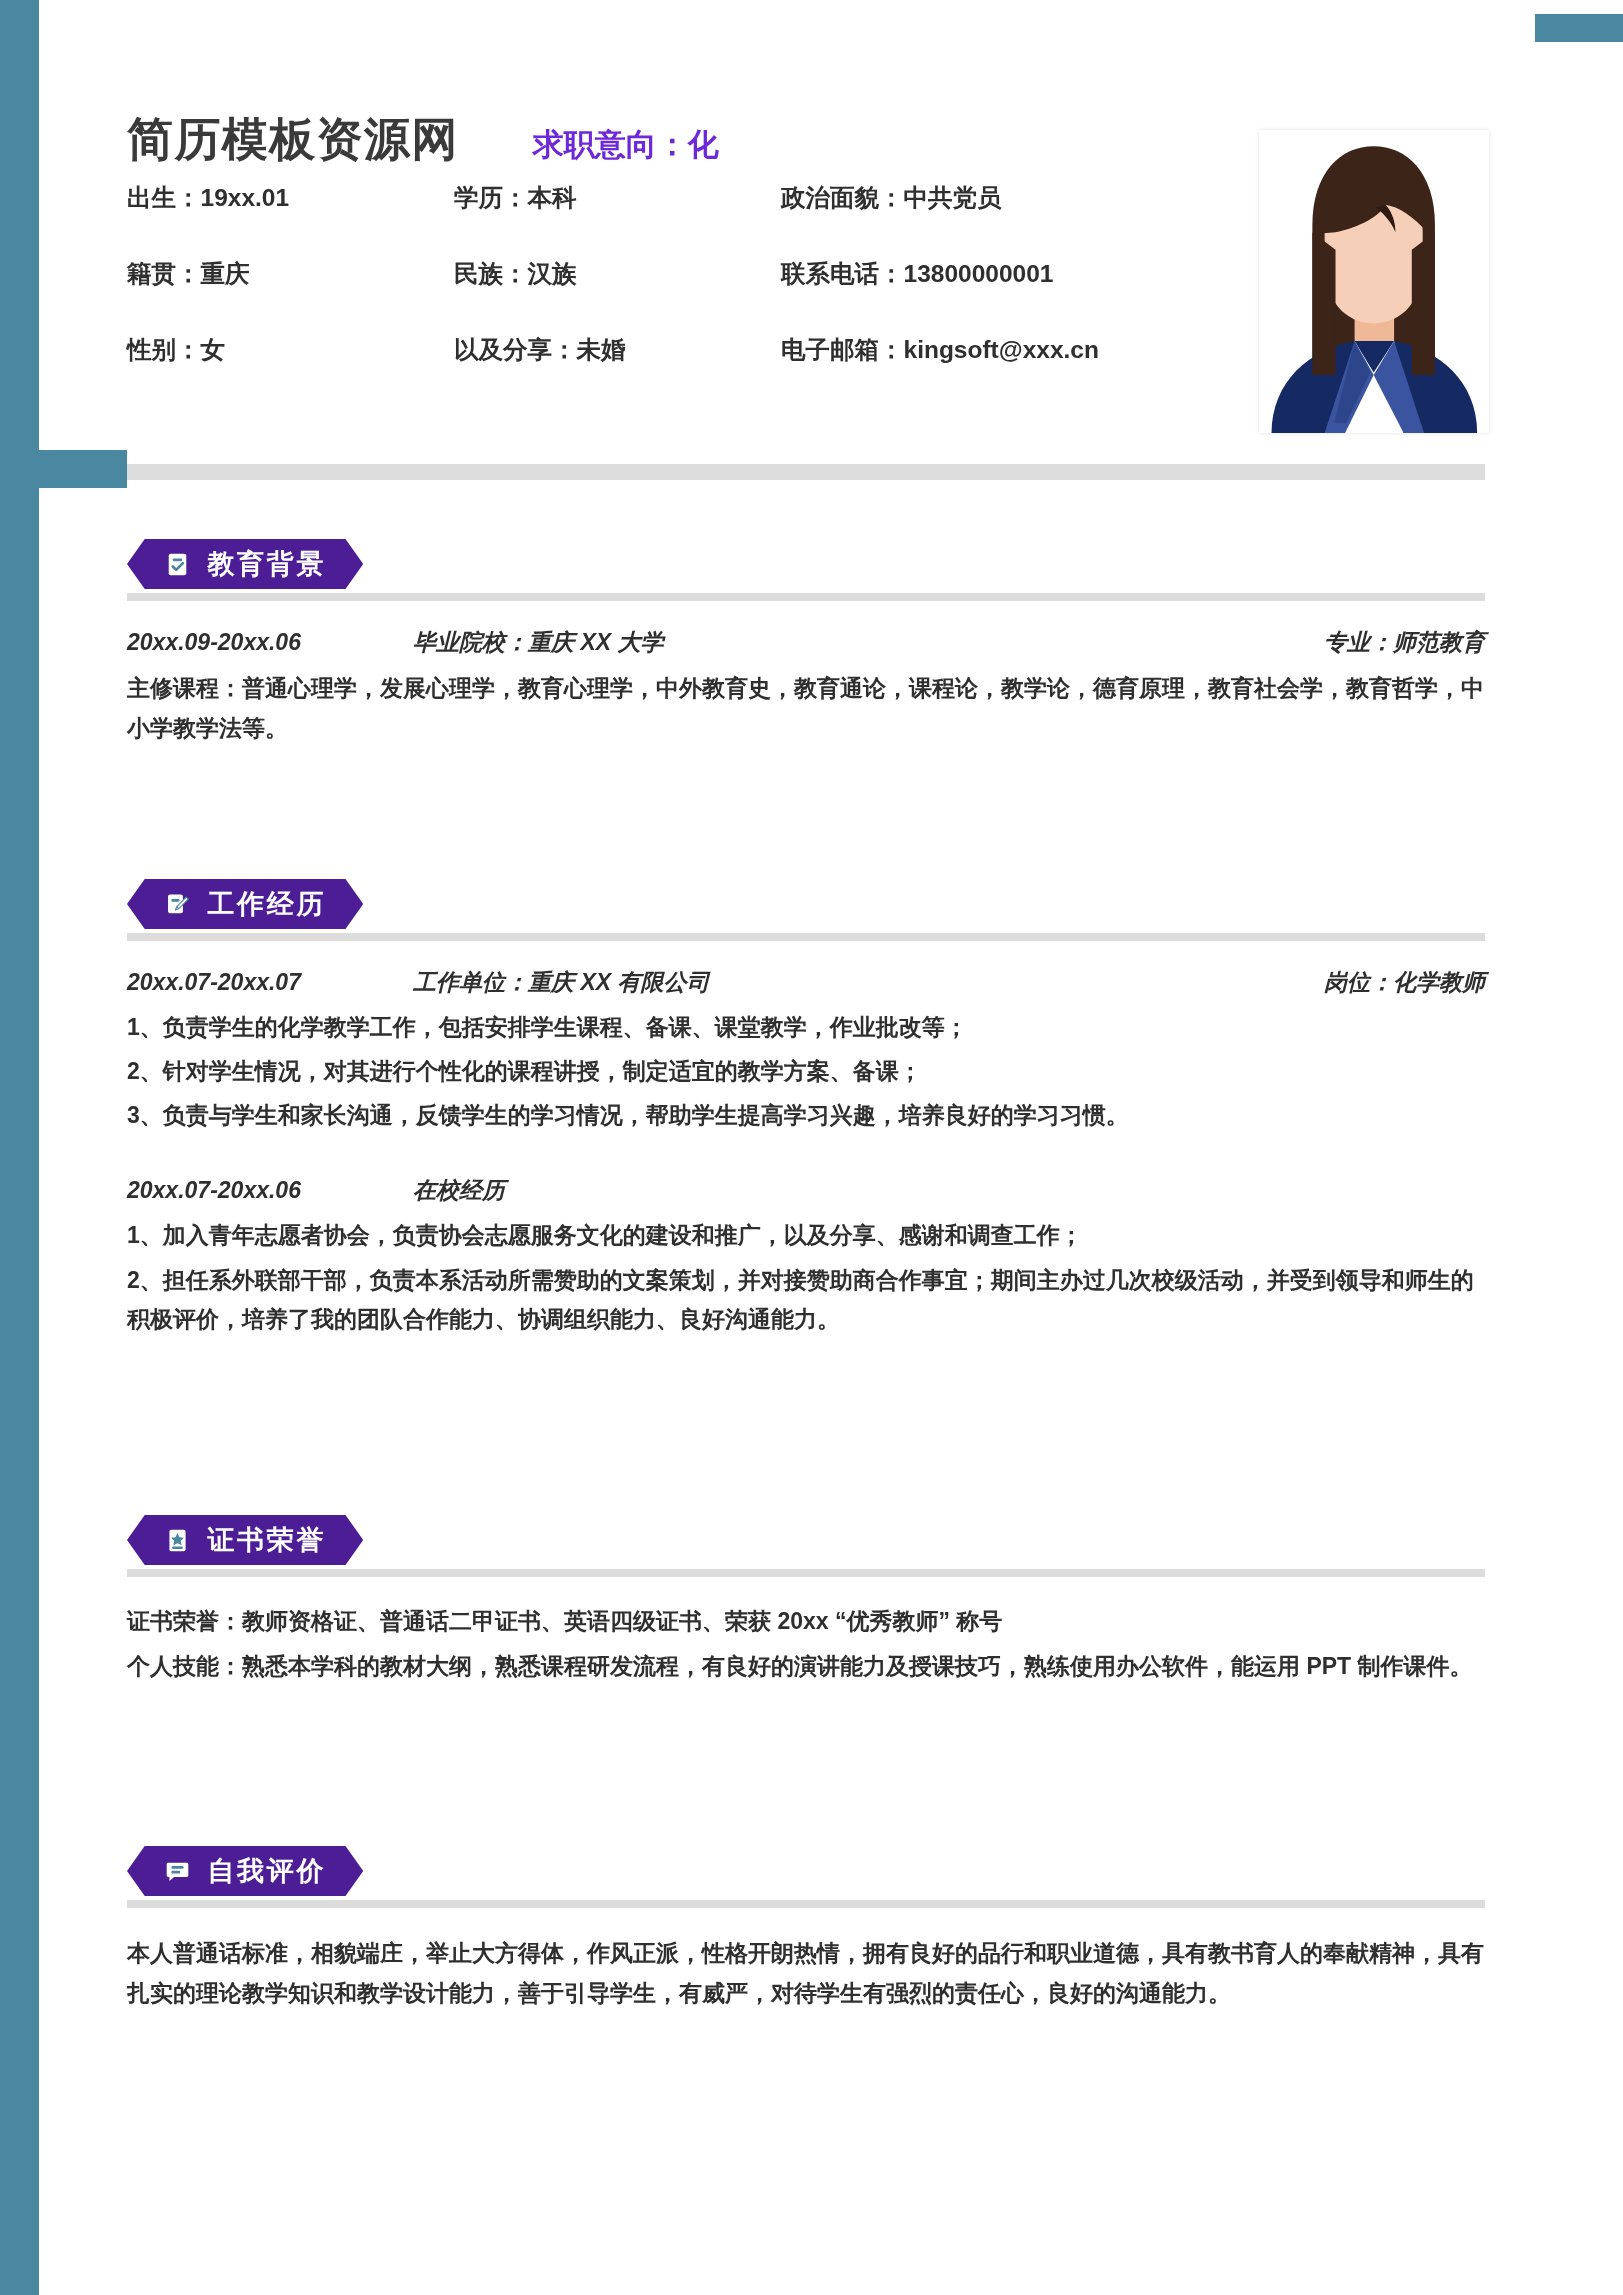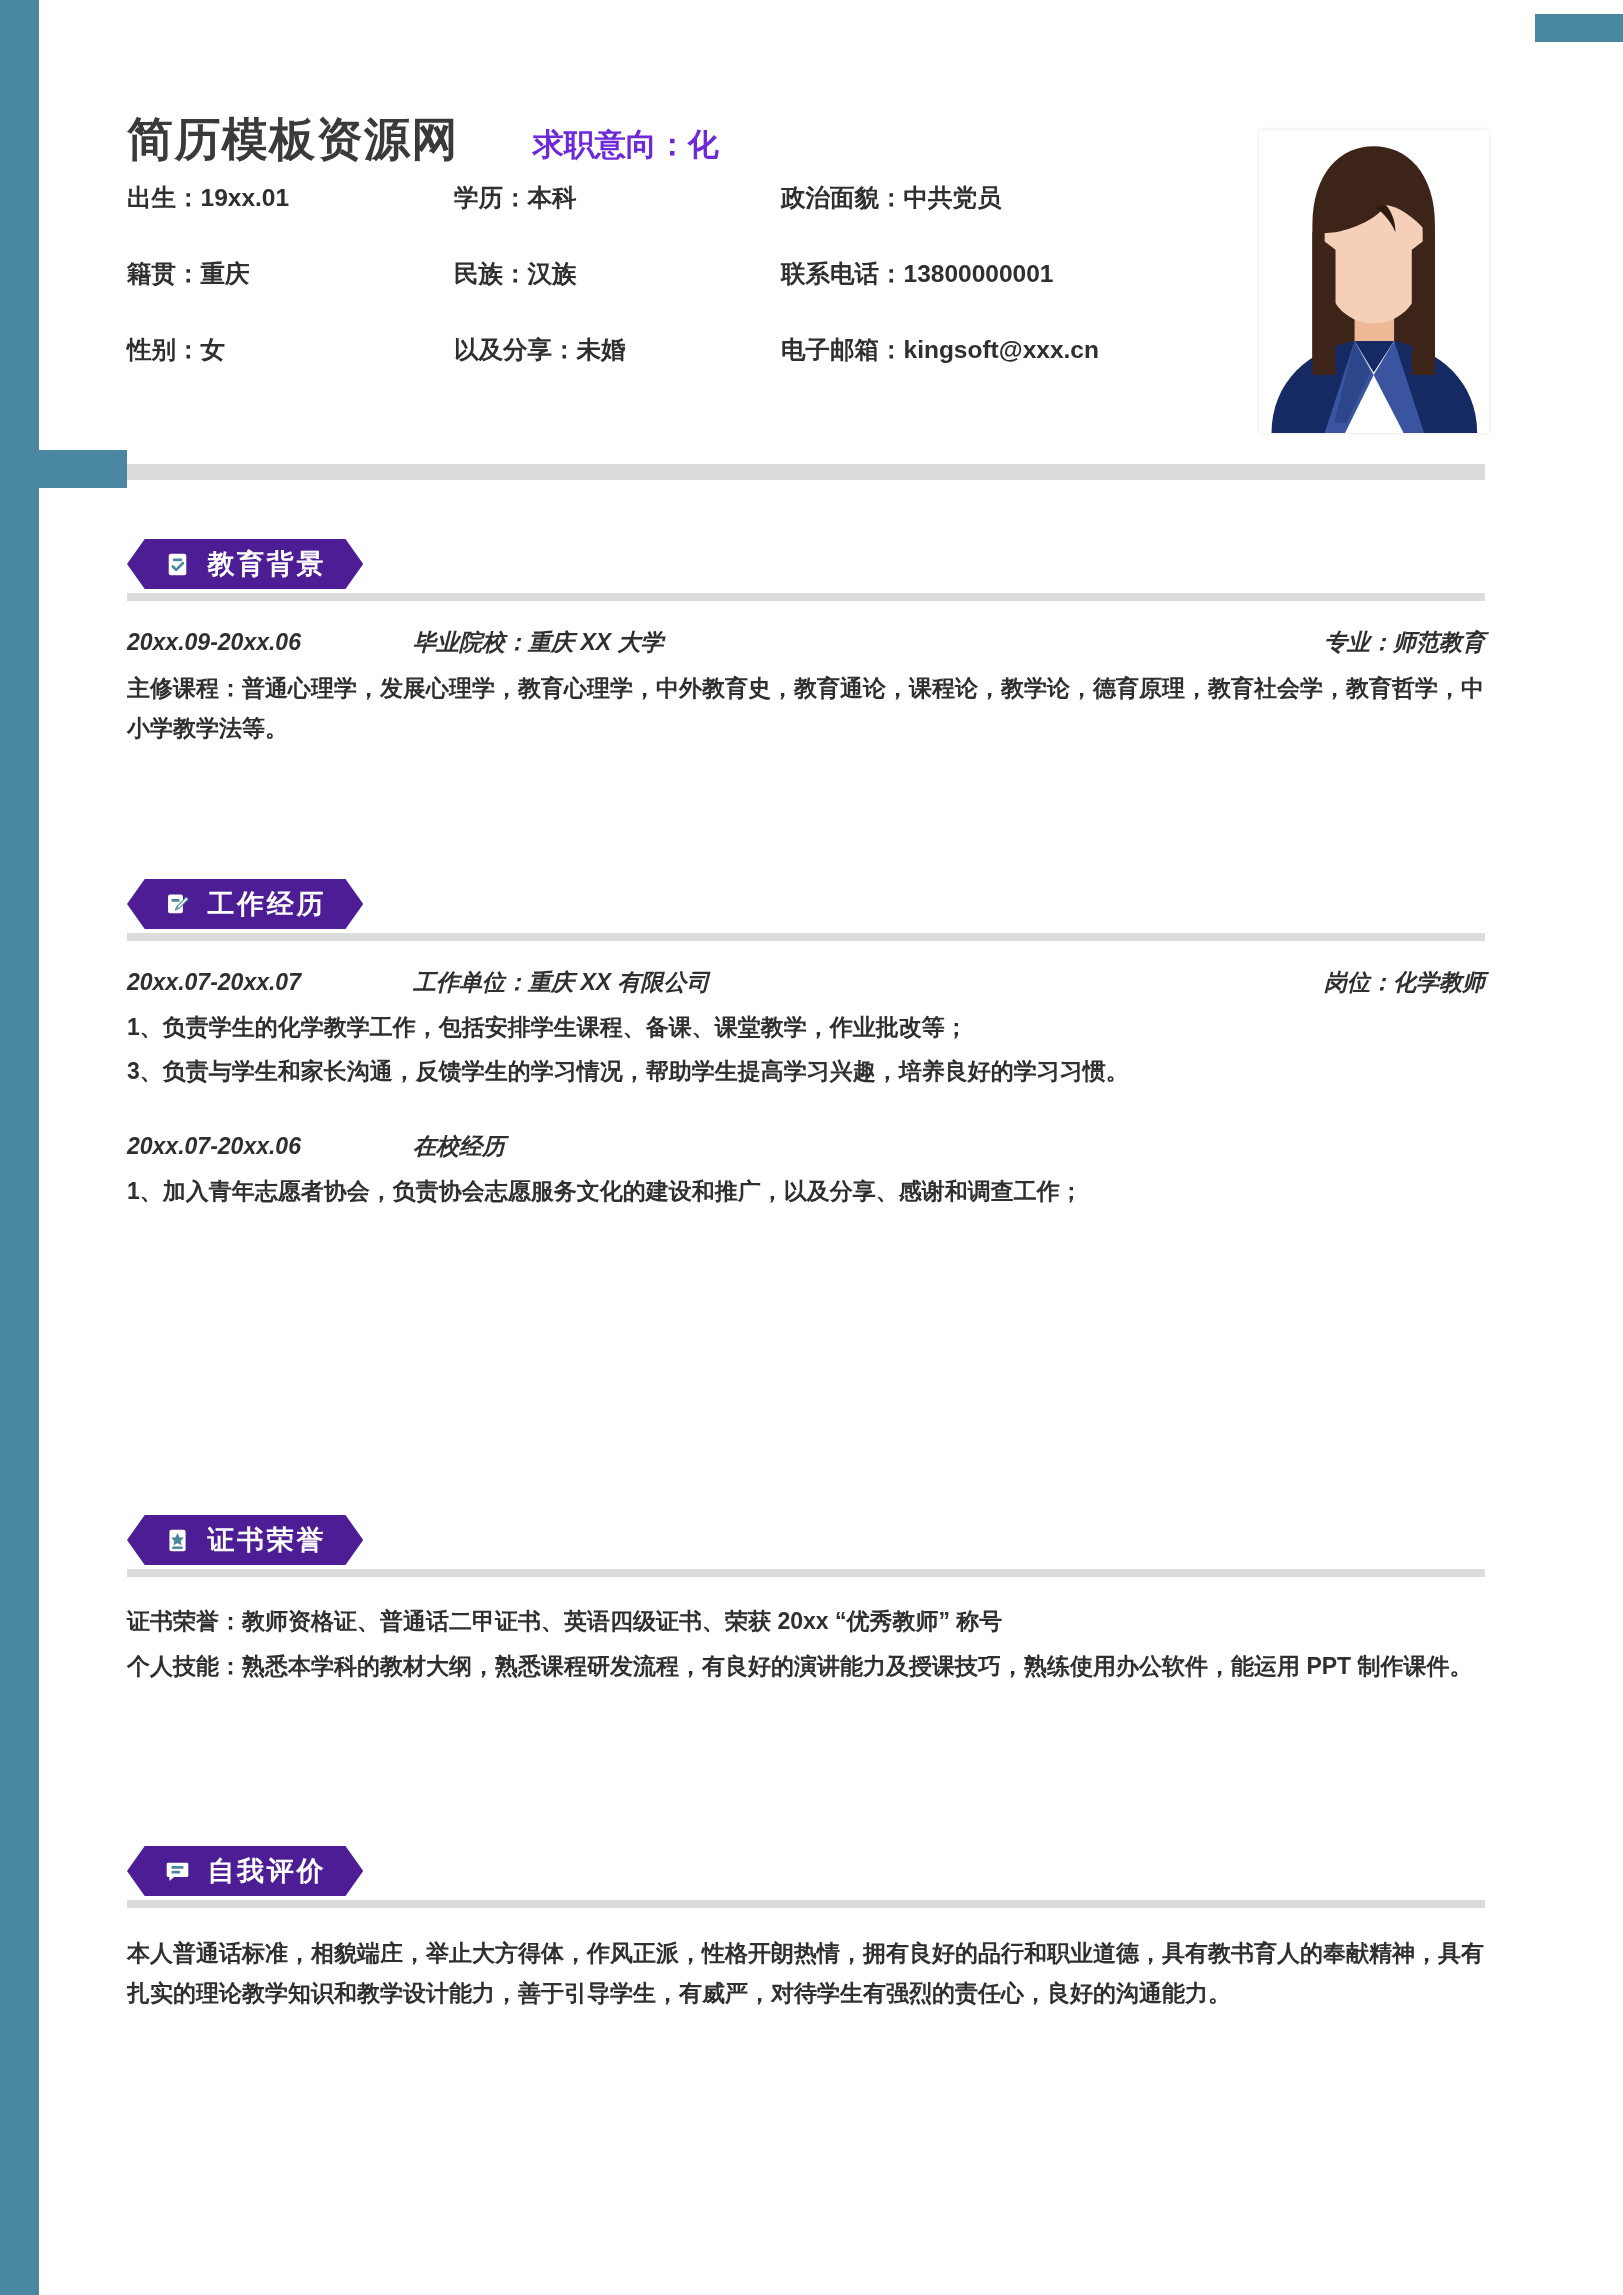--- a/index.html
+++ b/index.html
@@ -274,30 +274,32 @@
     </div>
     <div class="sec-rule"></div>
 
     <div class="sec-body">
       <div class="meta-row">
         <span class="meta-date">20xx.07-20xx.07</span>
         <span class="meta-mid">工作单位：重庆 XX 有限公司</span>
         <span class="meta-right">岗位：化学教师</span>
       </div>
       <p class="para bullet">1、负责学生的化学教学工作，包括安排学生课程、备课、课堂教学，作业批改等；</p>
+      <p class="para bullet">2、针对学生情况，对其进行个性化的课程讲授，制定适宜的教学方案、备课；</p>
       <p class="para bullet">3、负责与学生和家长沟通，反馈学生的学习情况，帮助学生提高学习兴趣，培养良好的学习习惯。</p>
 
       <div class="block-gap"></div>
 
       <div class="meta-row">
         <span class="meta-date">20xx.07-20xx.06</span>
         <span class="meta-mid">在校经历</span>
         <span class="meta-right"></span>
       </div>
       <p class="para bullet">1、加入青年志愿者协会，负责协会志愿服务文化的建设和推广，以及分享、感谢和调查工作；</p>
+      <p class="para bullet loose">2、担任系外联部干部，负责本系活动所需赞助的文案策划，并对接赞助商合作事宜；期间主办过几次校级活动，并受到领导和师生的积极评价，培养了我的团队合作能力、协调组织能力、良好沟通能力。</p>
     </div>
   </div>
 
   <div class="section" style="top:1515px;">
     <div class="sec-badge-row">
       <div class="sec-badge hex">
         <span class="sec-badge-icon">
           <svg viewBox="0 0 40 40" xmlns="http://www.w3.org/2000/svg">
             <rect x="8" y="4" width="24" height="32" rx="3" fill="#ffffff"></rect>
             <path d="M20 9 L23 15 L29.5 16 L24.8 20.6 L26 27 L20 24 L14 27 L15.2 20.6 L10.5 16 L17 15 Z" fill="#4a87a0"></path>

